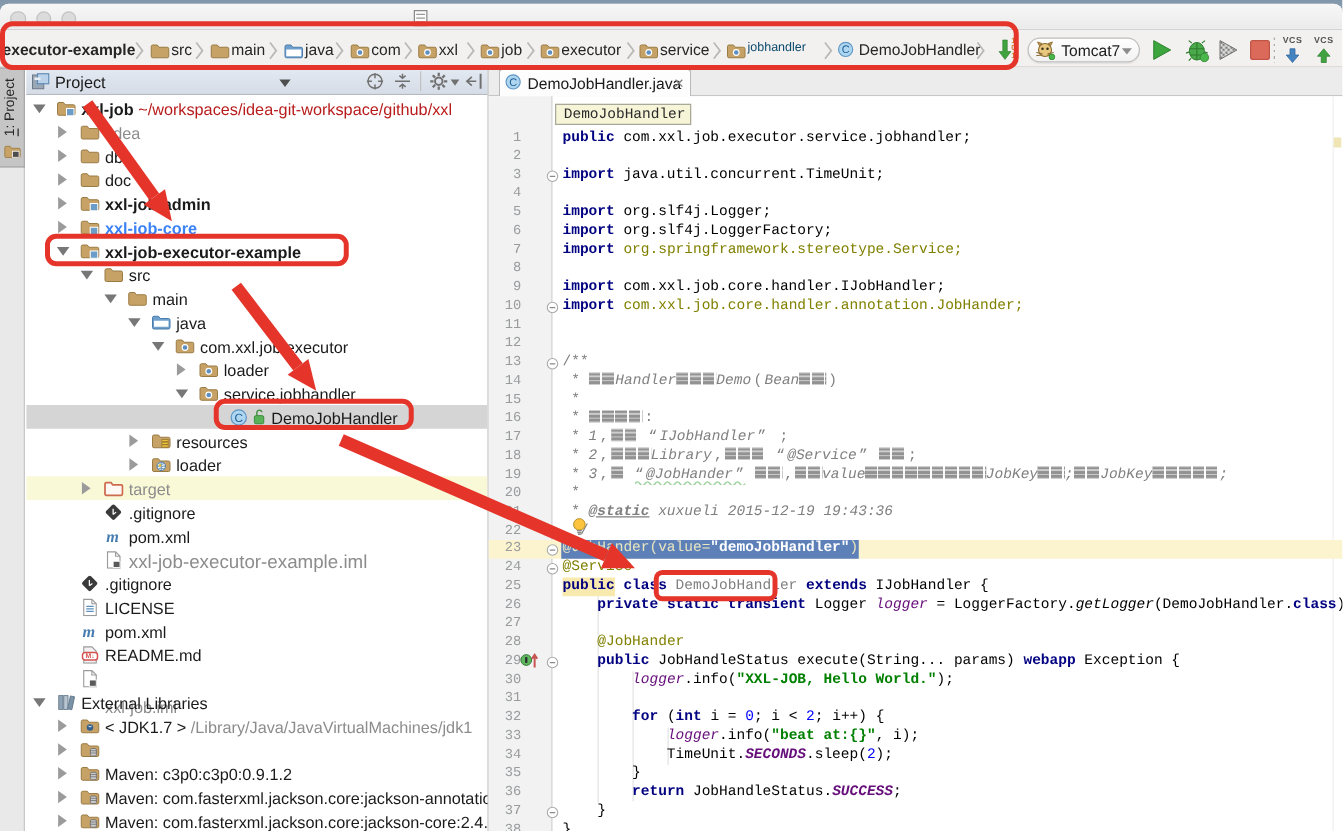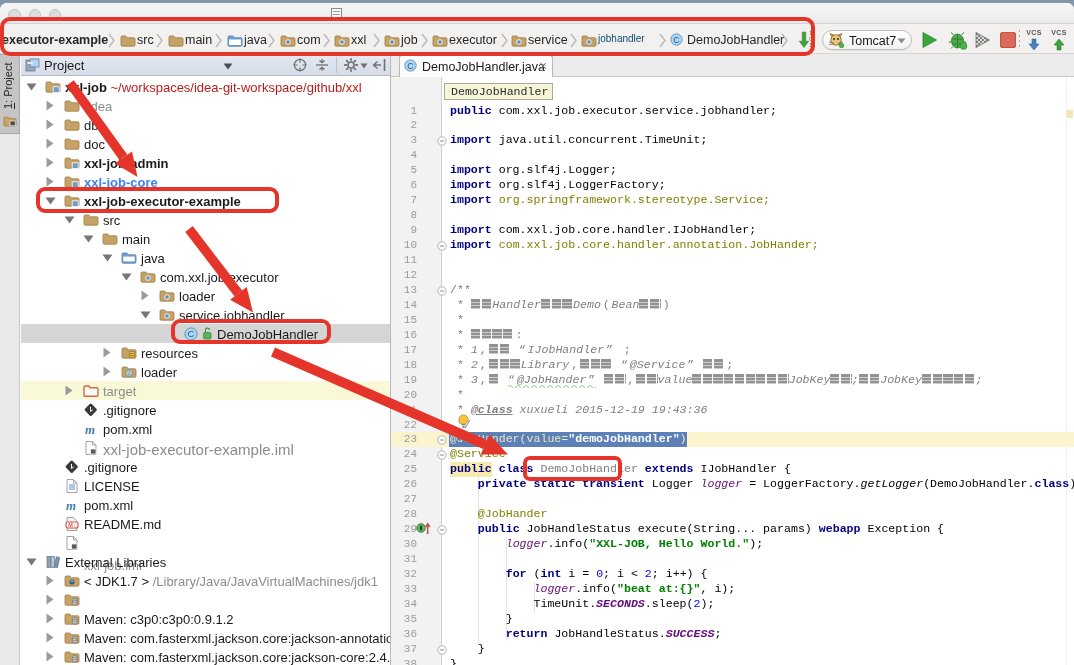--- a/index.html
+++ b/index.html
@@ -594,21 +594,21 @@
 
 
 <span class="c">/**</span>
 <span class="c"> * <span class="cjk" style="width:21.4px"></span><span class="ci">Handler</span><span class="cjk" style="width:32.1px"></span><span class="ci">Demo</span><span class="fw">(</span><span class="ci">Bean</span><span class="cjk" style="width:21.4px"></span><span class="fw">)</span></span>
 <span class="c"> *</span>
 <span class="c"> * <span class="cjk" style="width:42.8px"></span><span class="fw">:</span></span>
 <span class="c"> * <span class="ci">1</span><span class="fw">,</span><span class="cjk" style="width:21.4px"></span> <span class="fw">“</span><span class="ci">IJobHandler</span><span class="fw">”</span> <span class="fw">;</span></span>
 <span class="c"> * <span class="ci">2</span><span class="fw">,</span><span class="cjk" style="width:32.1px"></span><span class="ci">Library</span><span class="fw">,</span><span class="cjk" style="width:32.1px"></span> <span class="fw">“</span><span class="ci">@Service</span><span class="fw">”</span> <span class="cjk" style="width:21.4px"></span><span class="fw">;</span></span>
 <span class="c"> * <span class="ci">3</span><span class="fw">,</span><span class="cjk" style="width:10.7px"></span> <span class="fw">“</span><span class="ci">@JobHander</span><span class="fw">”</span> <span class="cjk" style="width:21.4px"></span><span class="fw">,</span><span class="cjk" style="width:21.4px"></span><span class="ci">value</span><span class="cjk" style="width:96.3px"></span><span class="ci">JobKey</span><span class="cjk" style="width:21.4px"></span><span class="ci">;</span><span class="cjk" style="width:21.4px"></span><span class="ci">JobKey</span><span class="cjk" style="width:53.5px"></span><span class="ci">;</span></span>
 <span class="c"> *</span>
-<span class="c"> * <span class="ci" style="font-weight:bold;text-decoration:underline">@class</span><span class="ci"> xuxueli 2015-12-19 19:43:36</span></span>
+<span class="c"> * <span class="ci" style="font-weight:bold;text-decoration:underline">@static</span><span class="ci"> xuxueli 2015-12-19 19:43:36</span></span>
 <span class="c"> */</span>
 <span style="color:#e9e6c0">@JobHander(value=</span><span style="color:#fff;font-weight:bold">"demoJobHandler"</span><span style="color:#e9e6c0">)</span>
 <span class="o">@Service</span>
 <span class="k">public class </span><span class="gray">DemoJobHandler </span><span class="k">extends</span> IJobHandler {
     <span class="k">private static transient </span>Logger <span class="f">logger</span> = LoggerFactory.<span class="it">getLogger</span>(DemoJobHandler.<span class="k">class</span>);
 
     <span class="o">@JobHander</span>
     <span class="k">public</span> JobHandleStatus execute(String... params) <span class="k">webapp</span> Exception {
         <span class="f">logger</span>.info(<span class="s">"XXL-JOB, Hello World."</span>);
 

